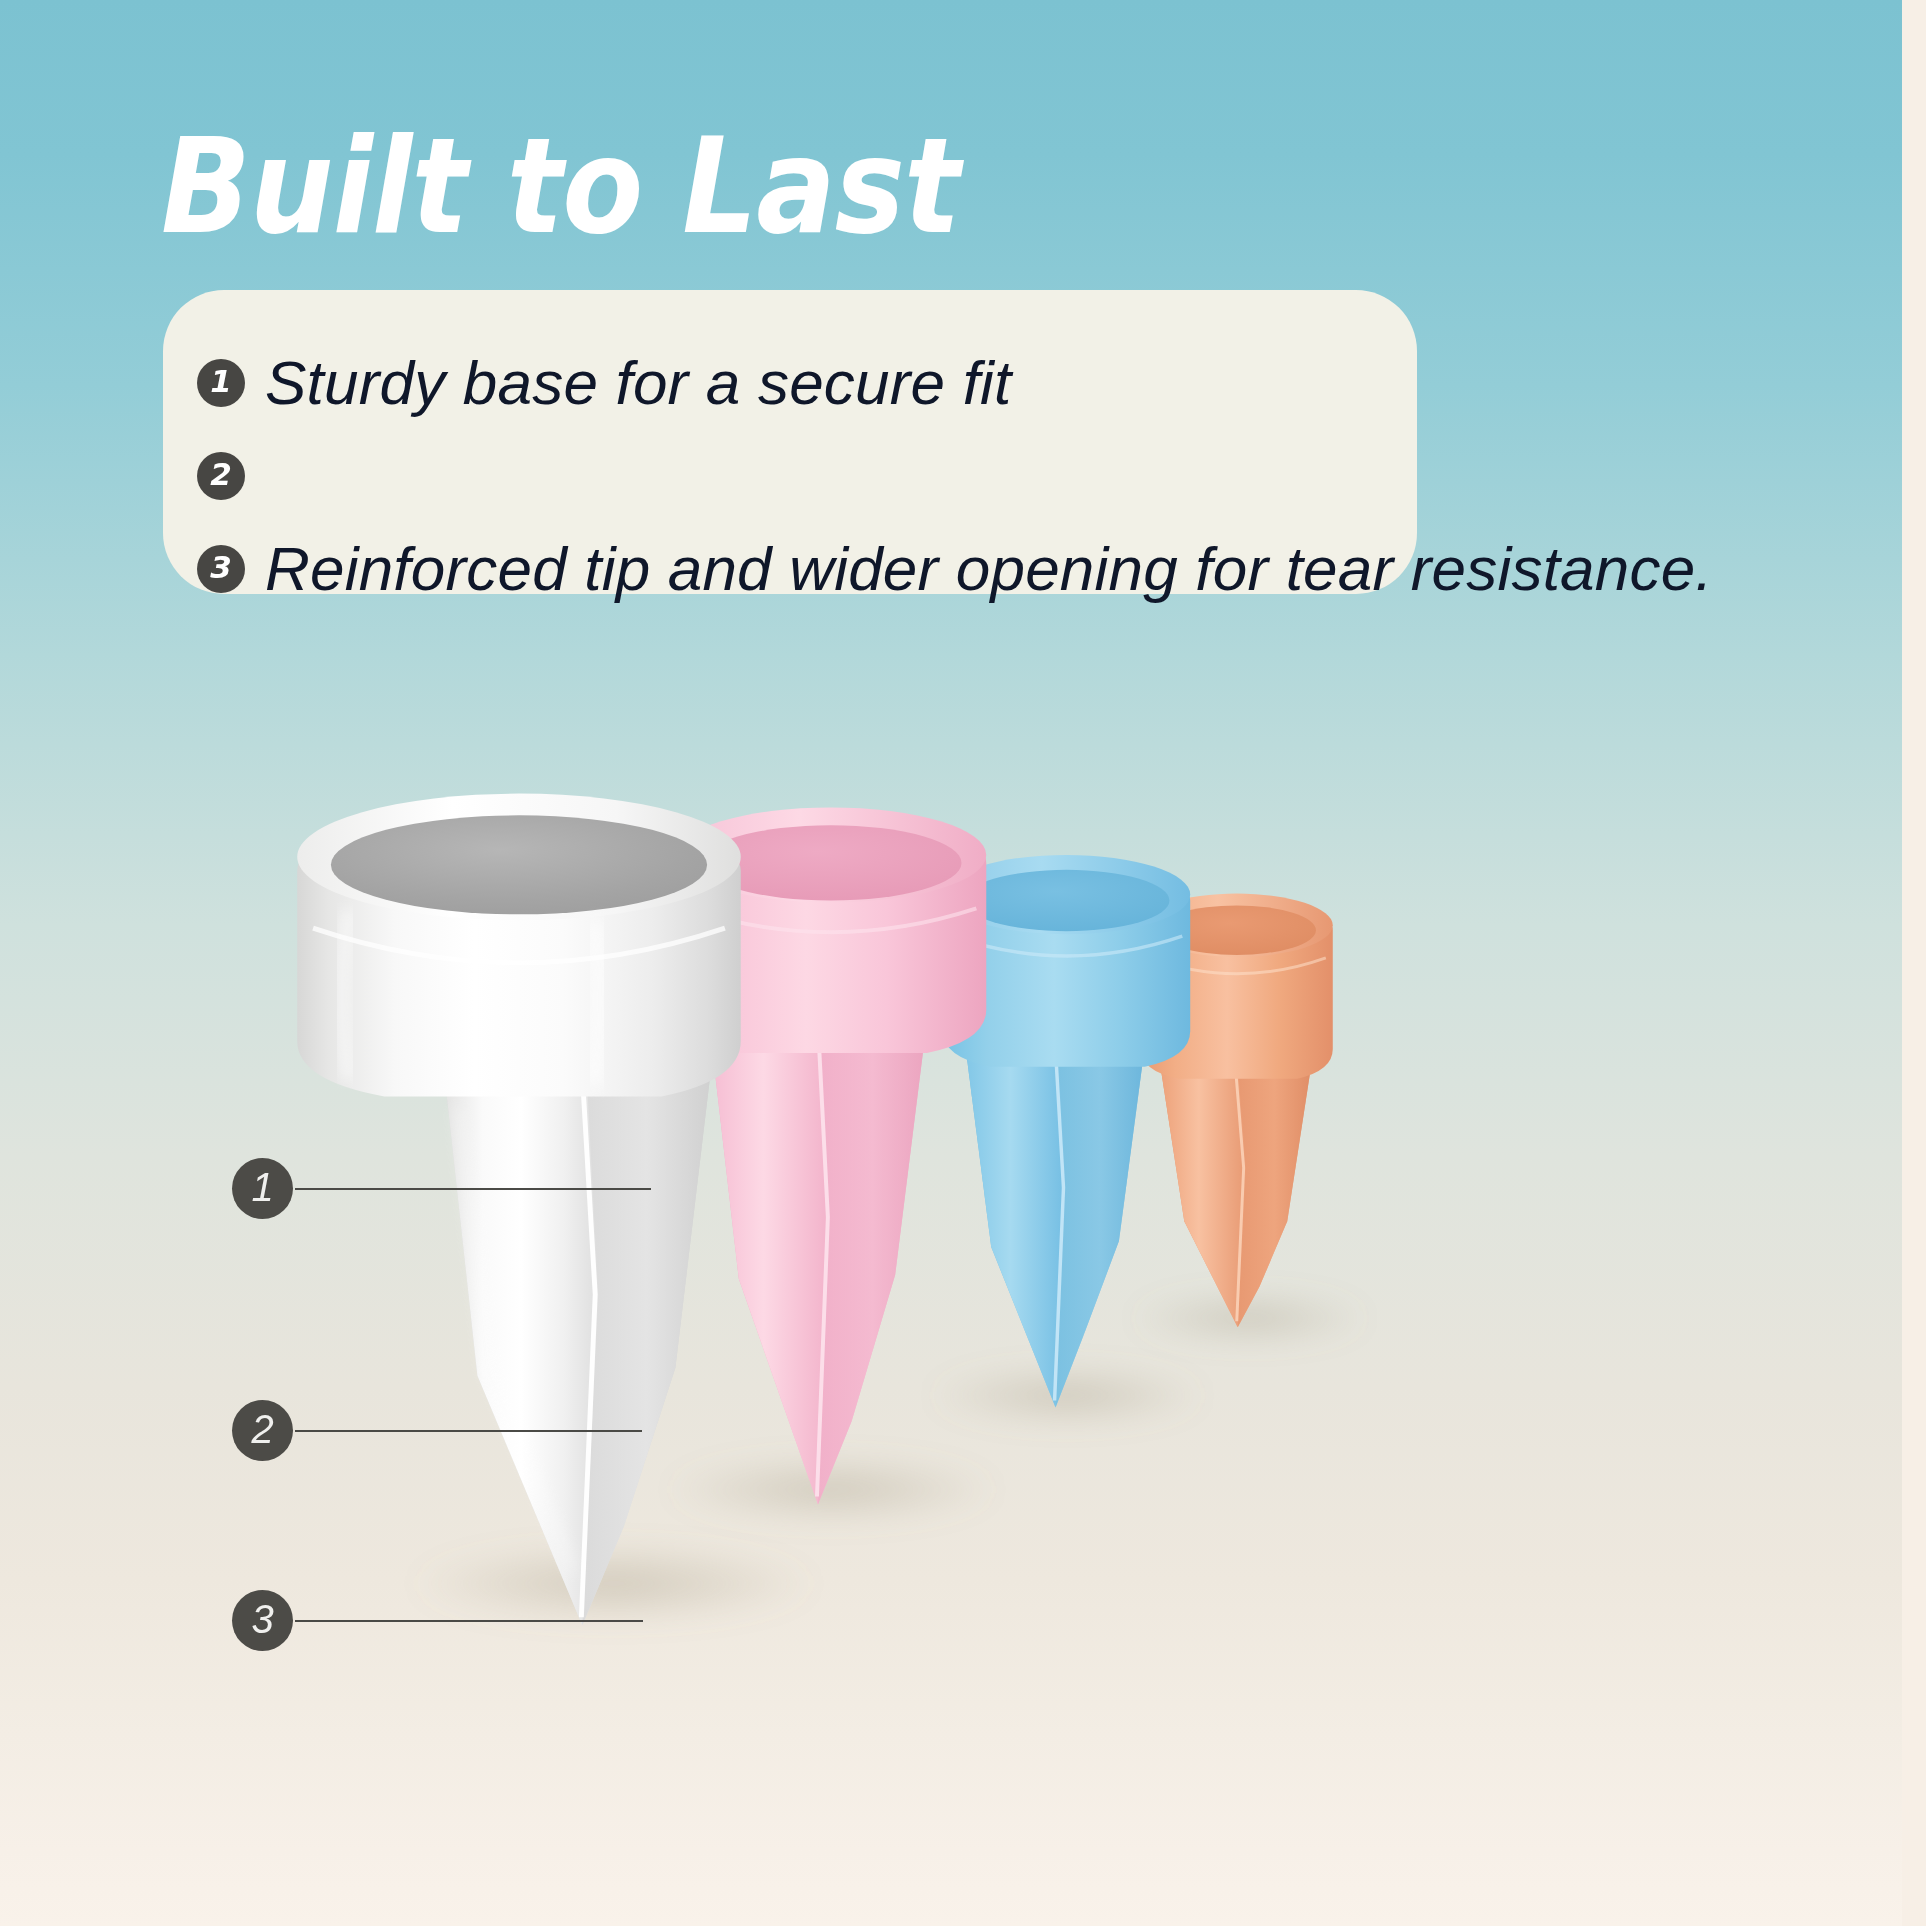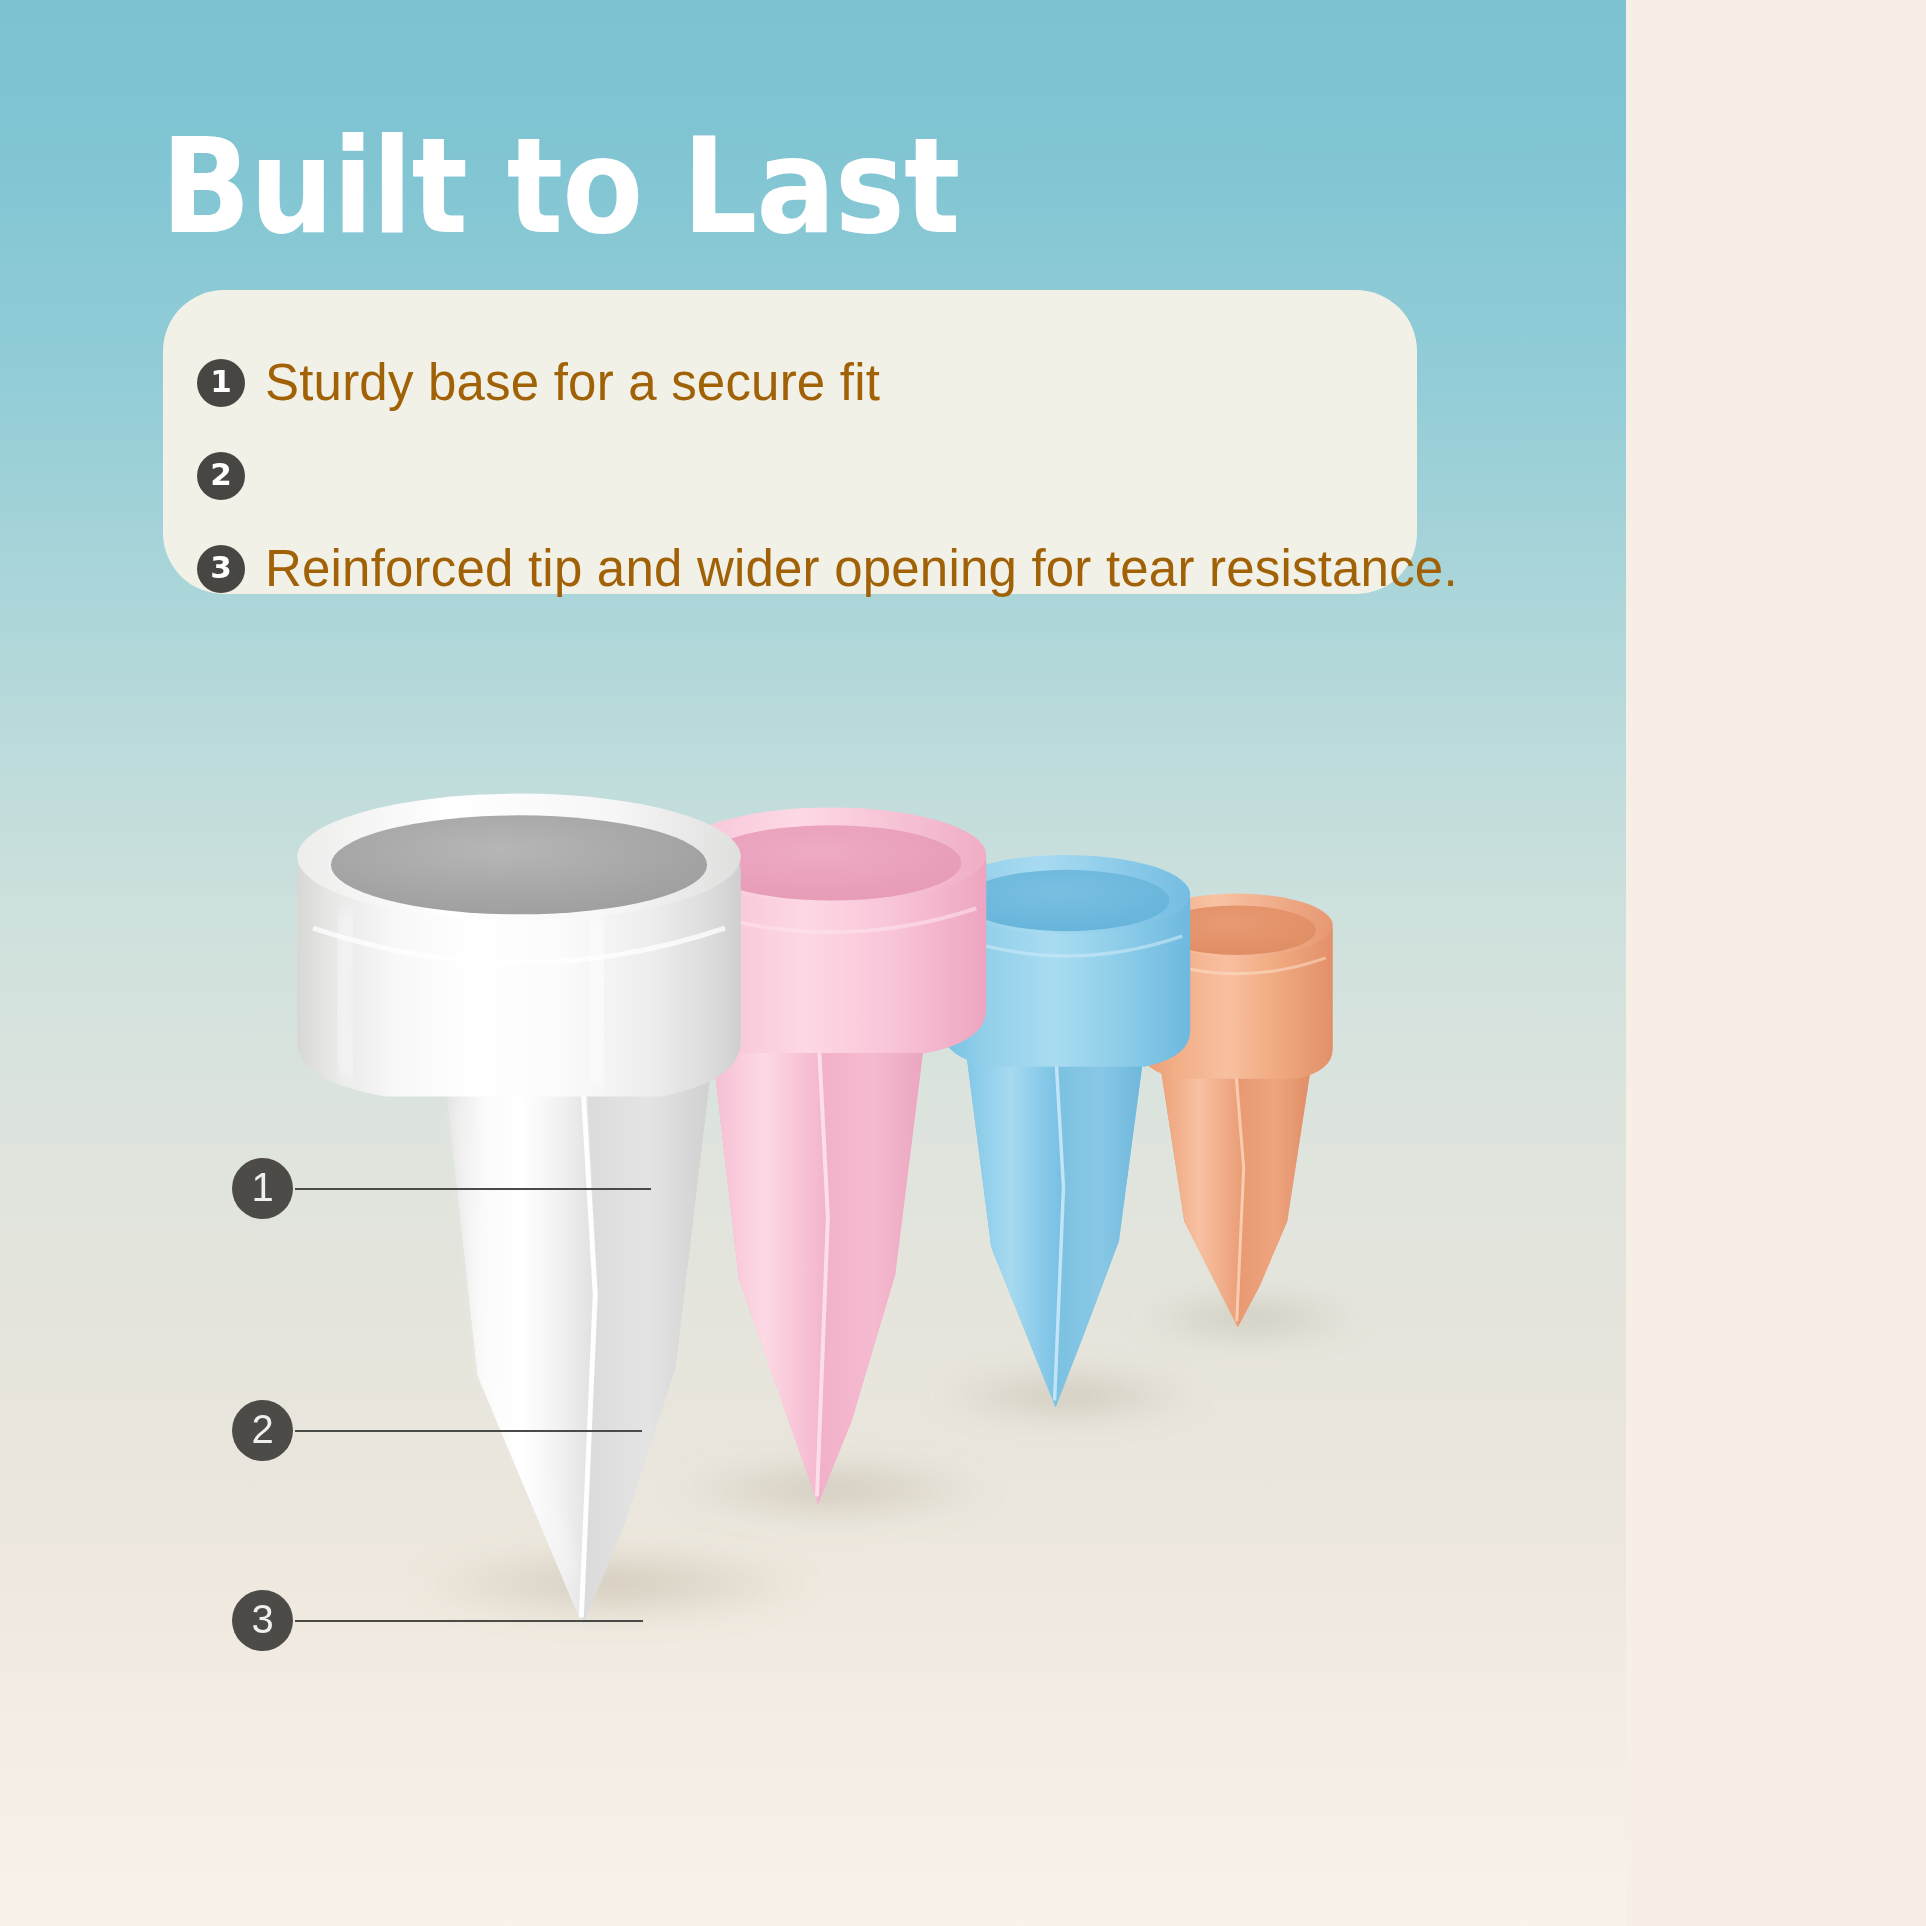--- a/index.html
+++ b/index.html
@@ -8,34 +8,35 @@
   body {
     font-family:"Liberation Sans", sans-serif;
     overflow:hidden;
     position:relative;
     background:#f7efe6;
   }
 
   
   #stage {
     position:absolute; inset:0;
-    width:1626px; height:1927px;
+    width:1902px; height:1927px;
     background:linear-gradient(180deg,
       #7cc2d1 0%,
       #81c5d3 8%,
       #93cdd7 20%,
       #b2d8da 34%,
       #cfe1dd 48%,
       #dfe4dd 60%,
       #e8e5dc 72%,
       #eee8de 82%,
       #f3ede4 90%,
       #f7f0e8 96%,
       #f9f2ea 100%);
     overflow:hidden;
+    font-style:italic;
   }
 
   
   #title {
     position:absolute;
     left:161px; top:121px;
     font-size:131px;
     line-height:1.0;
     font-weight:bold;
     color:#ffffff;
@@ -68,22 +69,22 @@
     font-weight:bold;
     display:flex;
     align-items:center;
     justify-content:center;
     line-height:1;
     font-family:"DejaVu Sans", sans-serif;
     margin-right:20px;
     padding-bottom:2px;
   }
   .feature-text {
-    font-size:51px;
-    color:#a16207;
+    font-size:62px;
+    color:#0f172a;
     font-family:"Liberation Sans", sans-serif;
     letter-spacing:0.2px;
     white-space:nowrap;
   }
 
   
   #product-scene {
     position:absolute;
     left:0; top:752px;
     width:1927px; height:990px;

